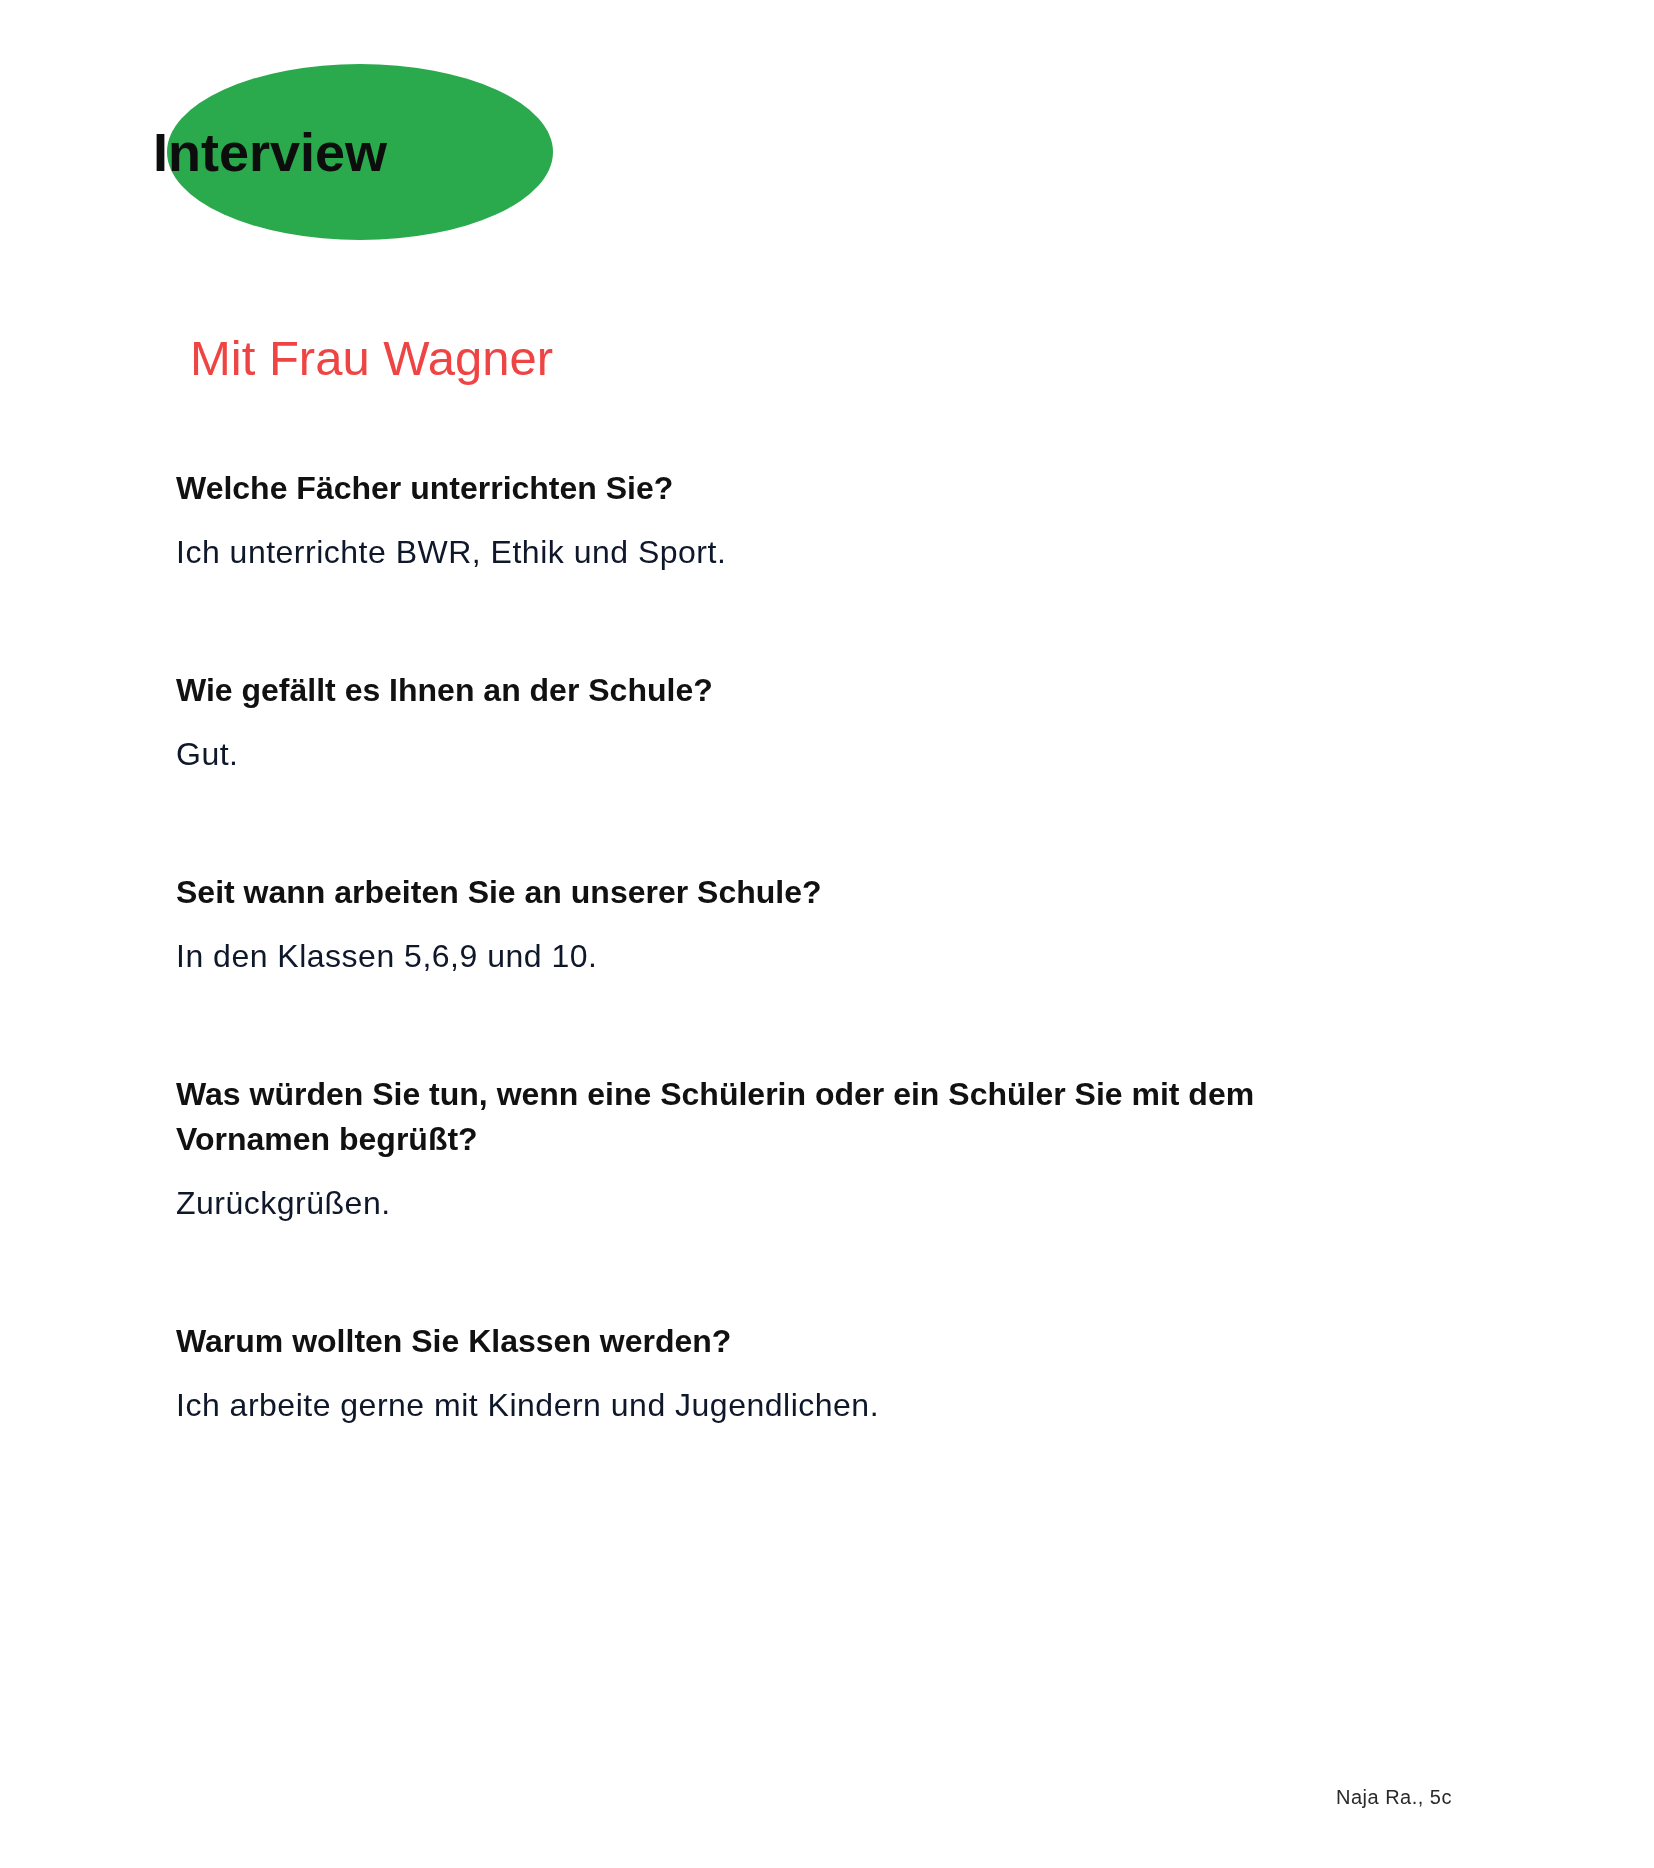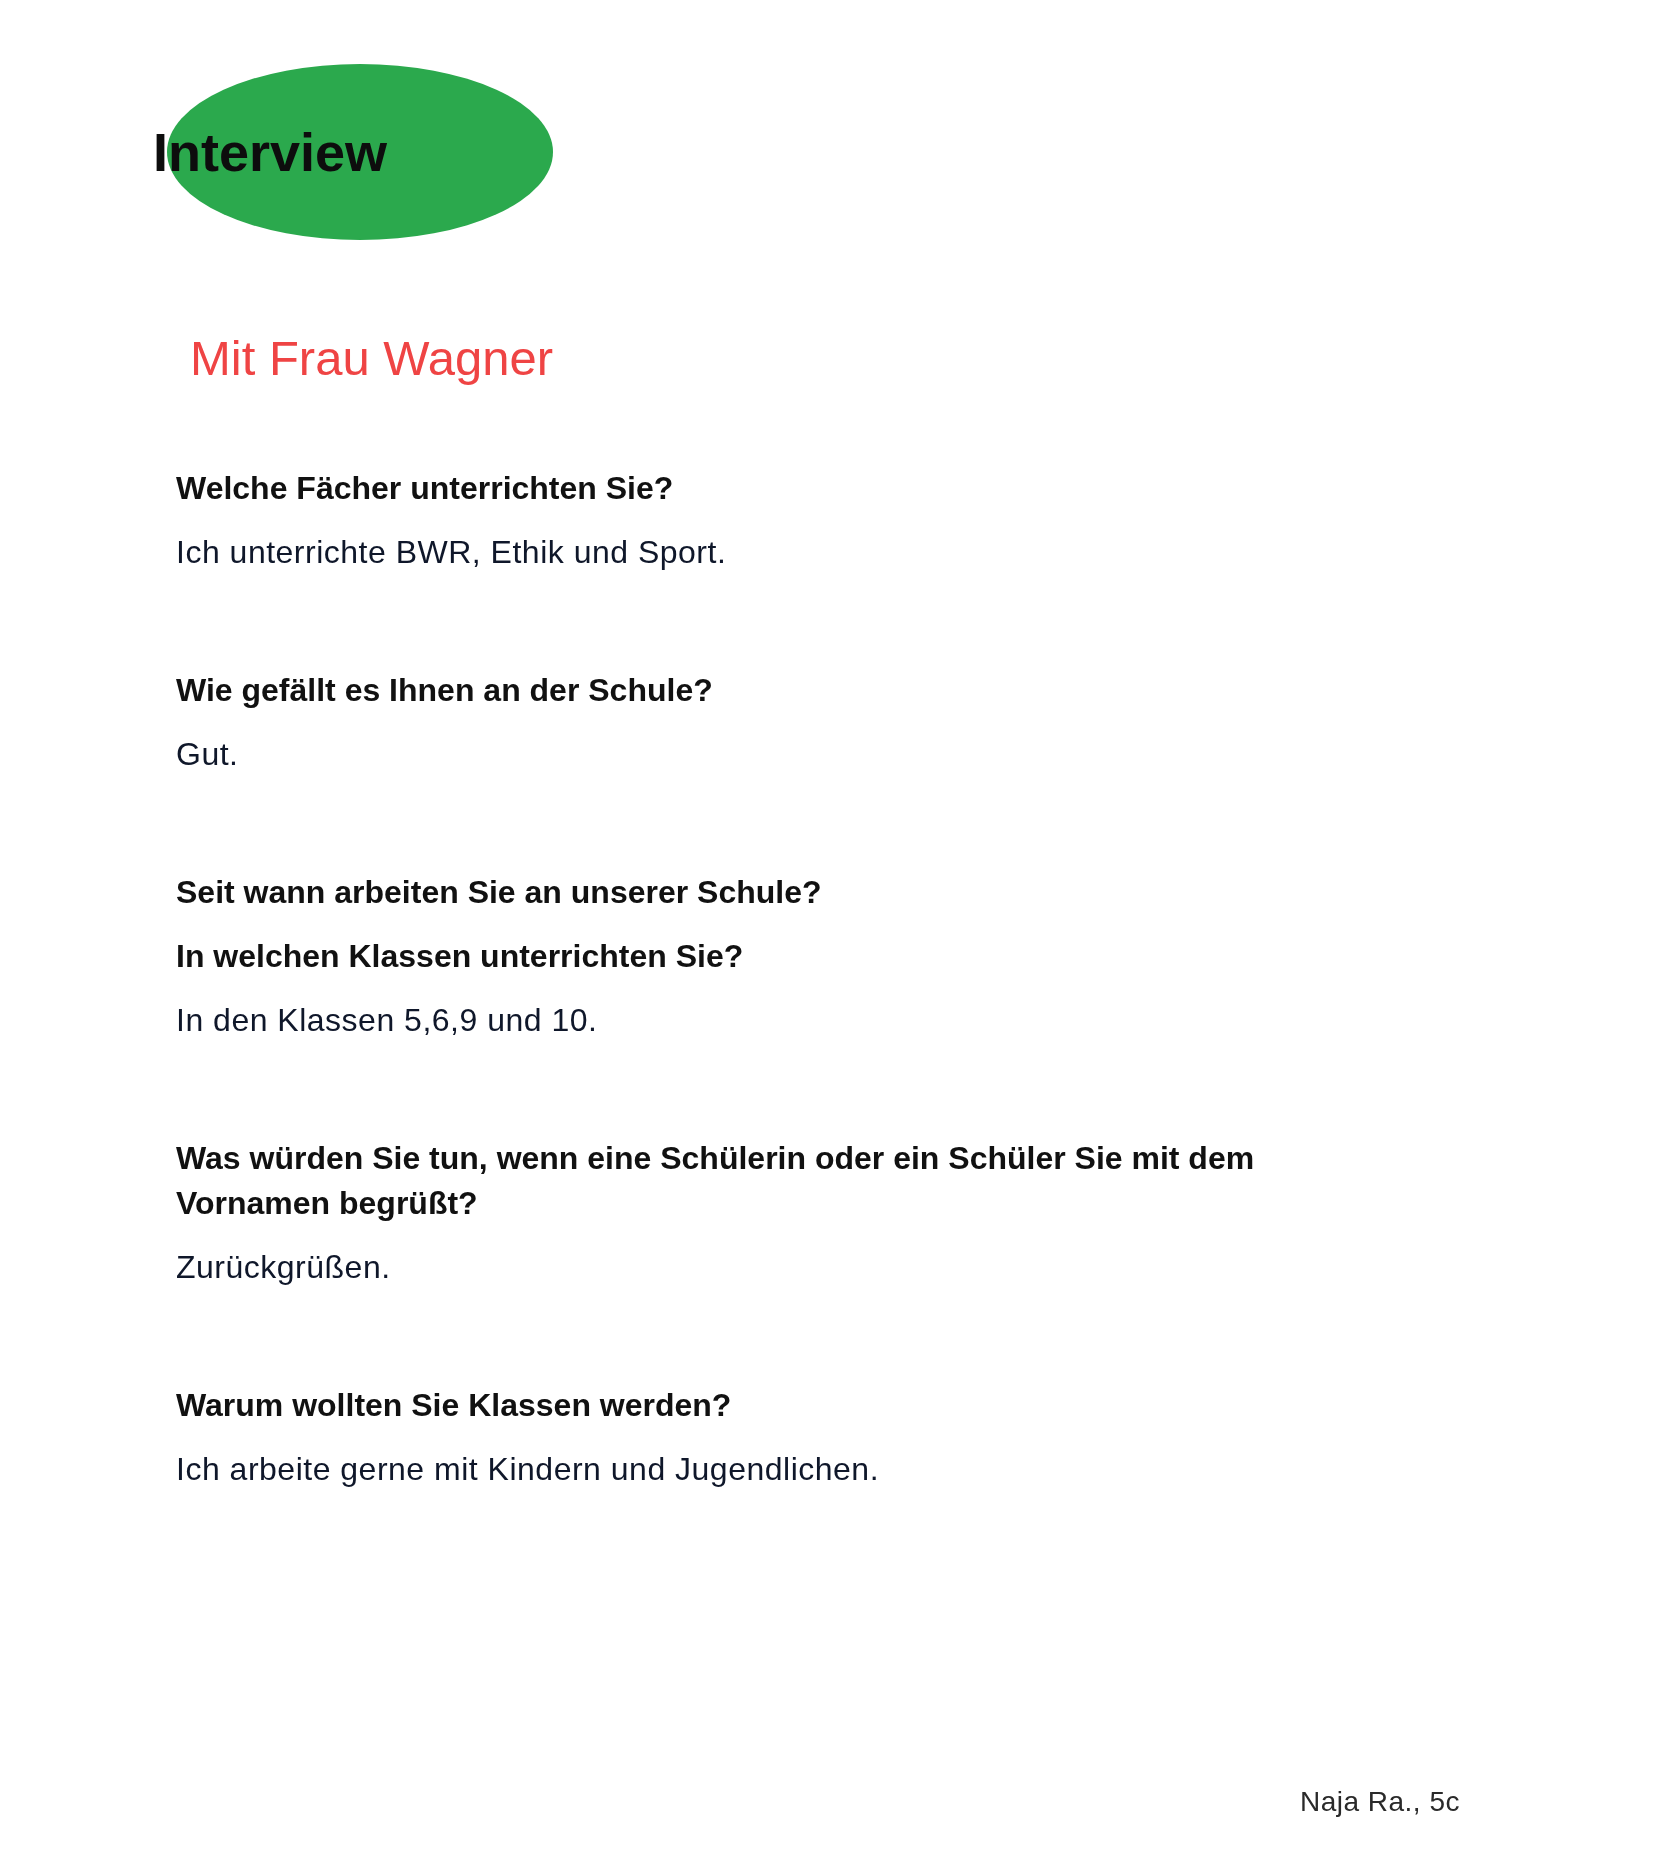--- a/index.html
+++ b/index.html
@@ -66,22 +66,22 @@
     font-size: 32px;
     line-height: 45px;
     color: #0f172a;
     margin: 0 0 93px 0;
     max-width: 1300px;
     letter-spacing: 0.5px;
   }
   .footer-byline {
     position: absolute;
     top: 1786px;
-    right: 194px;
-    font-size: 28px;
+    right: 202px;
+    font-size: 20px;
     font-weight: 400;
     color: #2a2a2a;
     letter-spacing: 0.5px;
   }
 </style>
 </head>
 <body>
 
 <div class="page">
 
@@ -101,21 +101,20 @@
     <div class="qa-block">
       <p class="question">Wie gefällt es Ihnen an der Schule?</p>
       <p class="answer">Gut.</p>
     </div>
 
     <div class="qa-block">
       <p class="question">Seit wann arbeiten Sie an unserer Schule?</p>
     </div>
 
     <div class="qa-block">
-      <p class="question">In welchen Klassen unterrichten Sie?</p>
       <p class="answer">In den Klassen 5,6,9 und 10.</p>
     </div>
 
     <div class="qa-block">
       <p class="question">Was würden Sie tun, wenn eine Schülerin oder ein Schüler Sie mit dem
 Vornamen begrüßt?</p>
       <p class="answer">Zurückgrüßen.</p>
     </div>
 
     <div class="qa-block">

